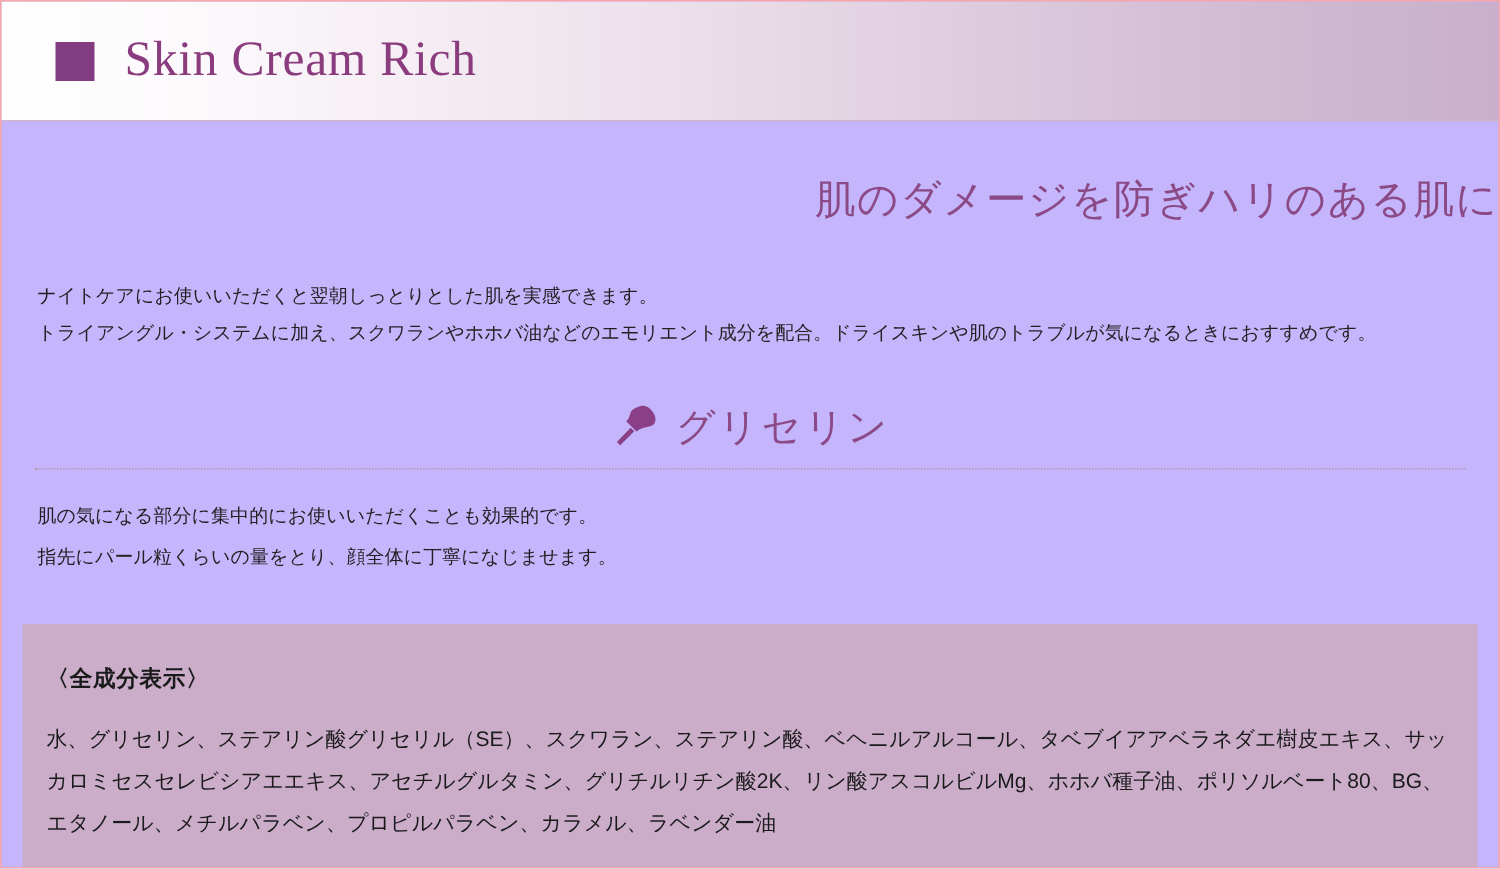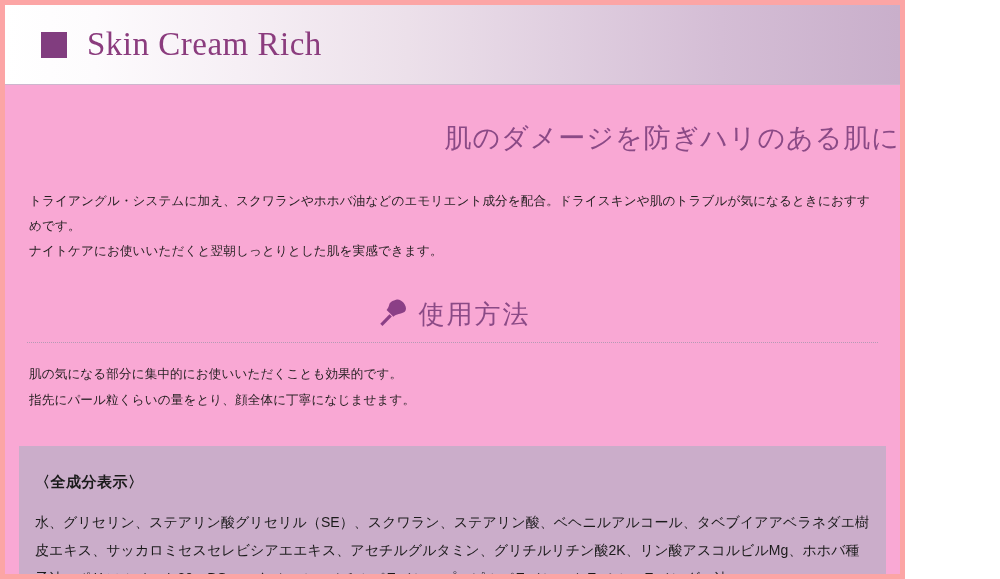--- a/index.html
+++ b/index.html
@@ -6,25 +6,25 @@
     margin: 0;
     padding: 0;
     background: #ffffff;
   }
   body {
     font-family: "Liberation Sans", "DejaVu Sans", sans-serif;
     -webkit-font-smoothing: antialiased;
   }
   #page {
     position: relative;
-    width: 905px;
+    width: 1000px;
     height: 579px;
     box-sizing: border-box;
-    background: #f9a8d4;
-    border: 5px solid #fca5a5;
+    background: #c4b5fd;
+    border: 1px solid #fca5a5;
     overflow: hidden;
   }
 
   
   .header {
     position: relative;
     height: 80px;
     box-sizing: border-box;
     background: linear-gradient(to right,
         #ffffff 0%,
@@ -143,36 +143,36 @@
   <div class="header">
     <div class="header-mark"></div>
     <div class="header-title">Skin Cream Rich</div>
   </div>
 
   <div class="content">
 
     <div class="headline">肌のダメージを防ぎハリのある肌に</div>
 
     <div class="lead">
+      <p>ナイトケアにお使いいただくと翌朝しっとりとした肌を実感できます。</p>
       <p>トライアングル・システムに加え、スクワランやホホバ油などのエモリエント成分を配合。ドライスキンや肌のトラブルが気になるときにおすすめです。</p>
-      <p>ナイトケアにお使いいただくと翌朝しっとりとした肌を実感できます。</p>
     </div>
 
     <div class="section-head">
       <span class="pin-icon">
         <svg viewBox="0 0 100 100" width="34" height="34" aria-hidden="true">
           <g fill="#8b3f86">
             <path d="M62 8 C70 6 78 10 84 17 C90 24 93 33 90 40 C87 47 78 48 70 50
                      C64 51.5 58 54 54 58 L44 48 L34 38
                      C38 34 40.5 28 42 22 C44 14 55 10 62 8 Z"></path>
             <path d="M42.5 50.5 L49.5 57.5 L22 85 L15.5 78.5 Z"></path>
           </g>
         </svg>
       </span>
-      <span class="section-head-label">使用方法</span>
+      <span class="section-head-label">グリセリン</span>
     </div>
 
     <div class="dotted-rule"></div>
 
     <div class="usage">
       <p>肌の気になる部分に集中的にお使いいただくことも効果的です。</p>
       <p>指先にパール粒くらいの量をとり、顔全体に丁寧になじませます。</p>
     </div>
 
     <div class="ingredients">

